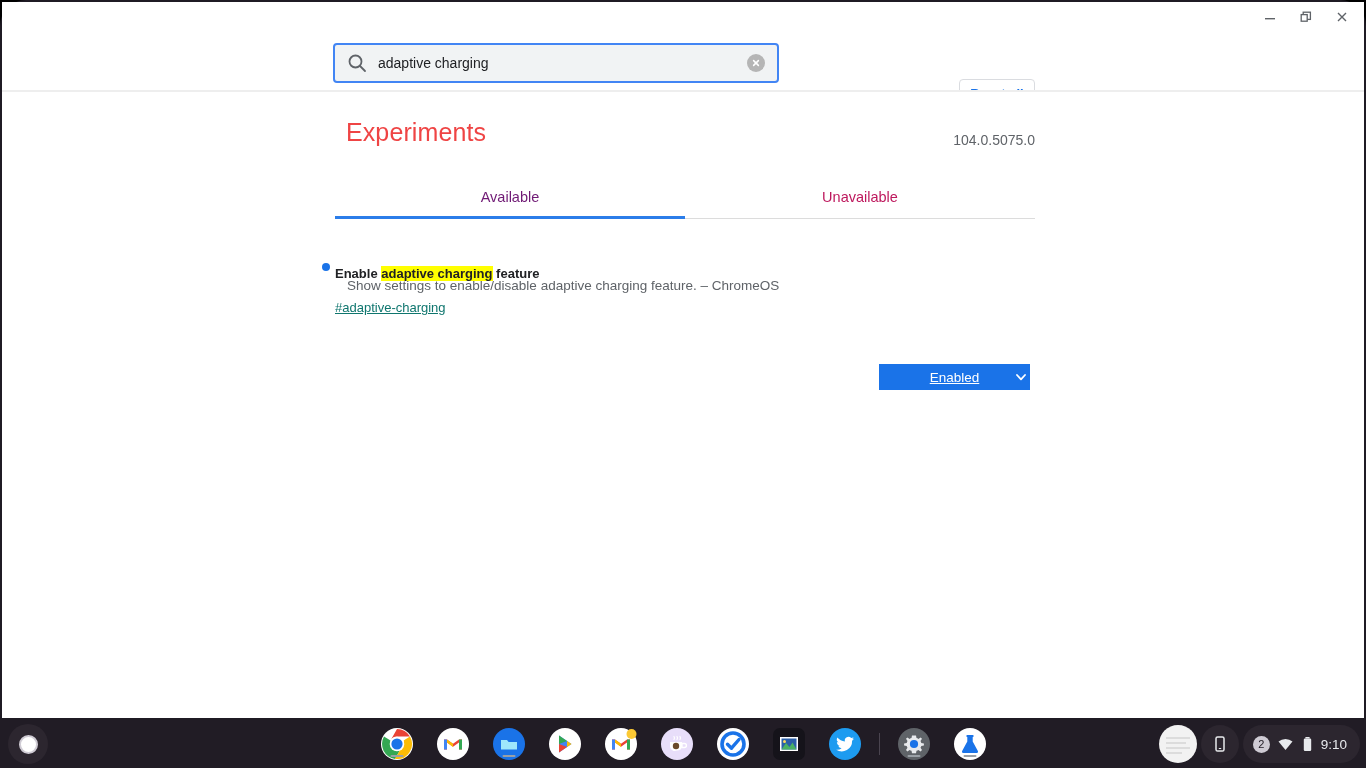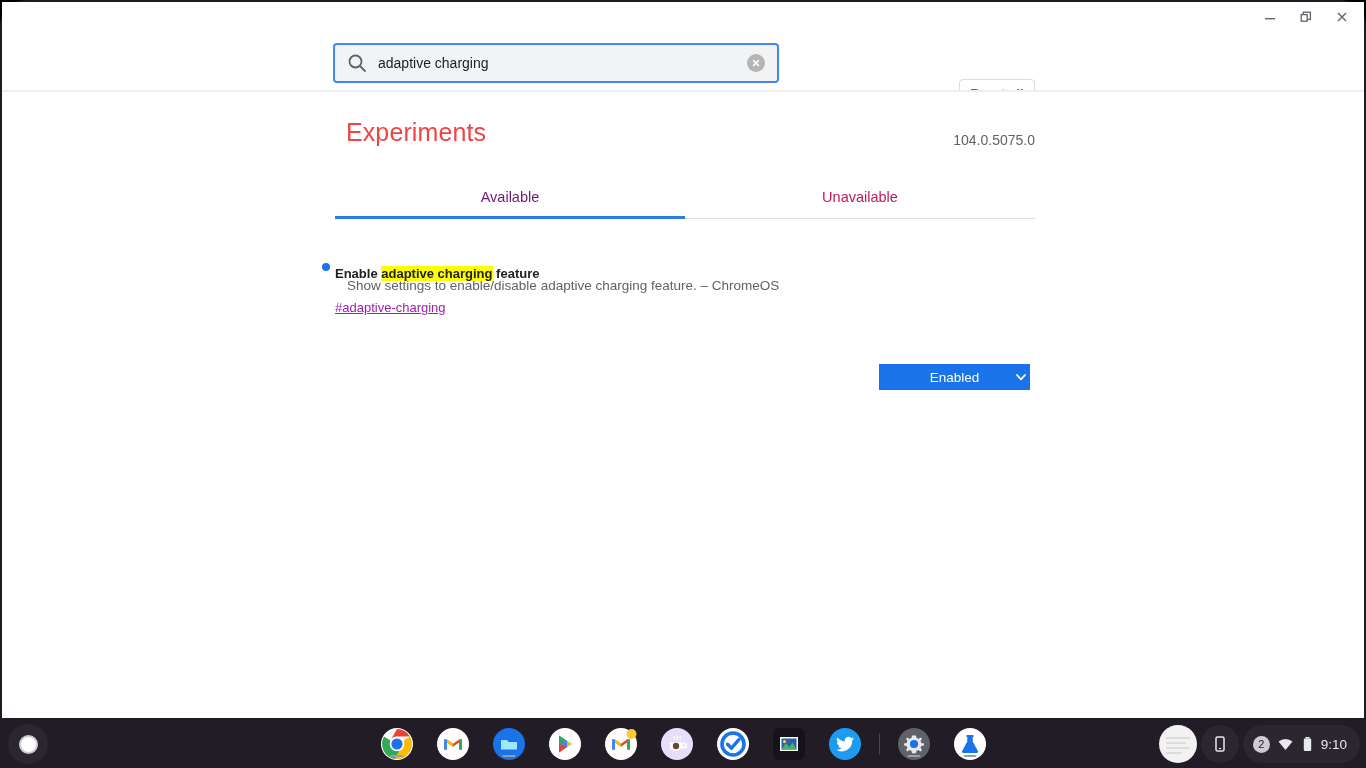--- a/index.html
+++ b/index.html
@@ -202,40 +202,41 @@
     left: 333px; top: 26px;
     font-size: 13.5px;
     color: #5f6368;
     white-space: nowrap;
     margin-left: 12px;
   }
   .flag-permalink {
     position: absolute;
     left: 333px; top: 48px;
     font-size: 13px;
-    color: #a21caf;
+    color: #0f766e;
     text-decoration: underline;
     cursor: pointer;
   }
   .flag-select {
     position: absolute;
     left: 877px; top: 112px;
     width: 151px; height: 26px;
     background: #1a73e8;
     border: none;
     border-radius: 0;
     color: #ffffff;
     font-family: "Liberation Sans", sans-serif;
     font-size: 13.5px;
     text-align: center;
     text-align-last: center;
     padding: 0 8px;
     cursor: pointer;
     -webkit-appearance: none;
     appearance: none;
+    text-decoration: underline;
   }
   .select-chevron {
     position: absolute;
     left: 1013px; top: 119px;
     width: 12px; height: 12px;
     pointer-events: none;
     color: #ffffff;
   }
 
   

